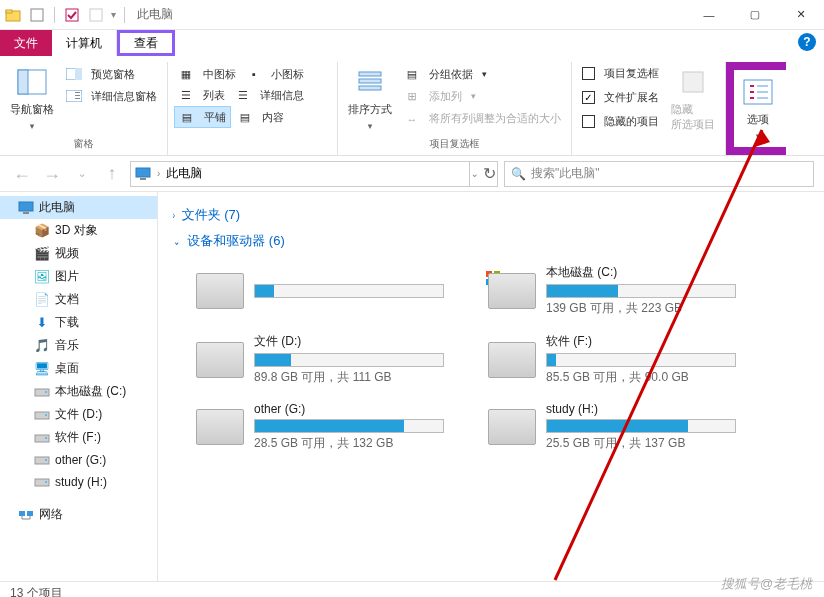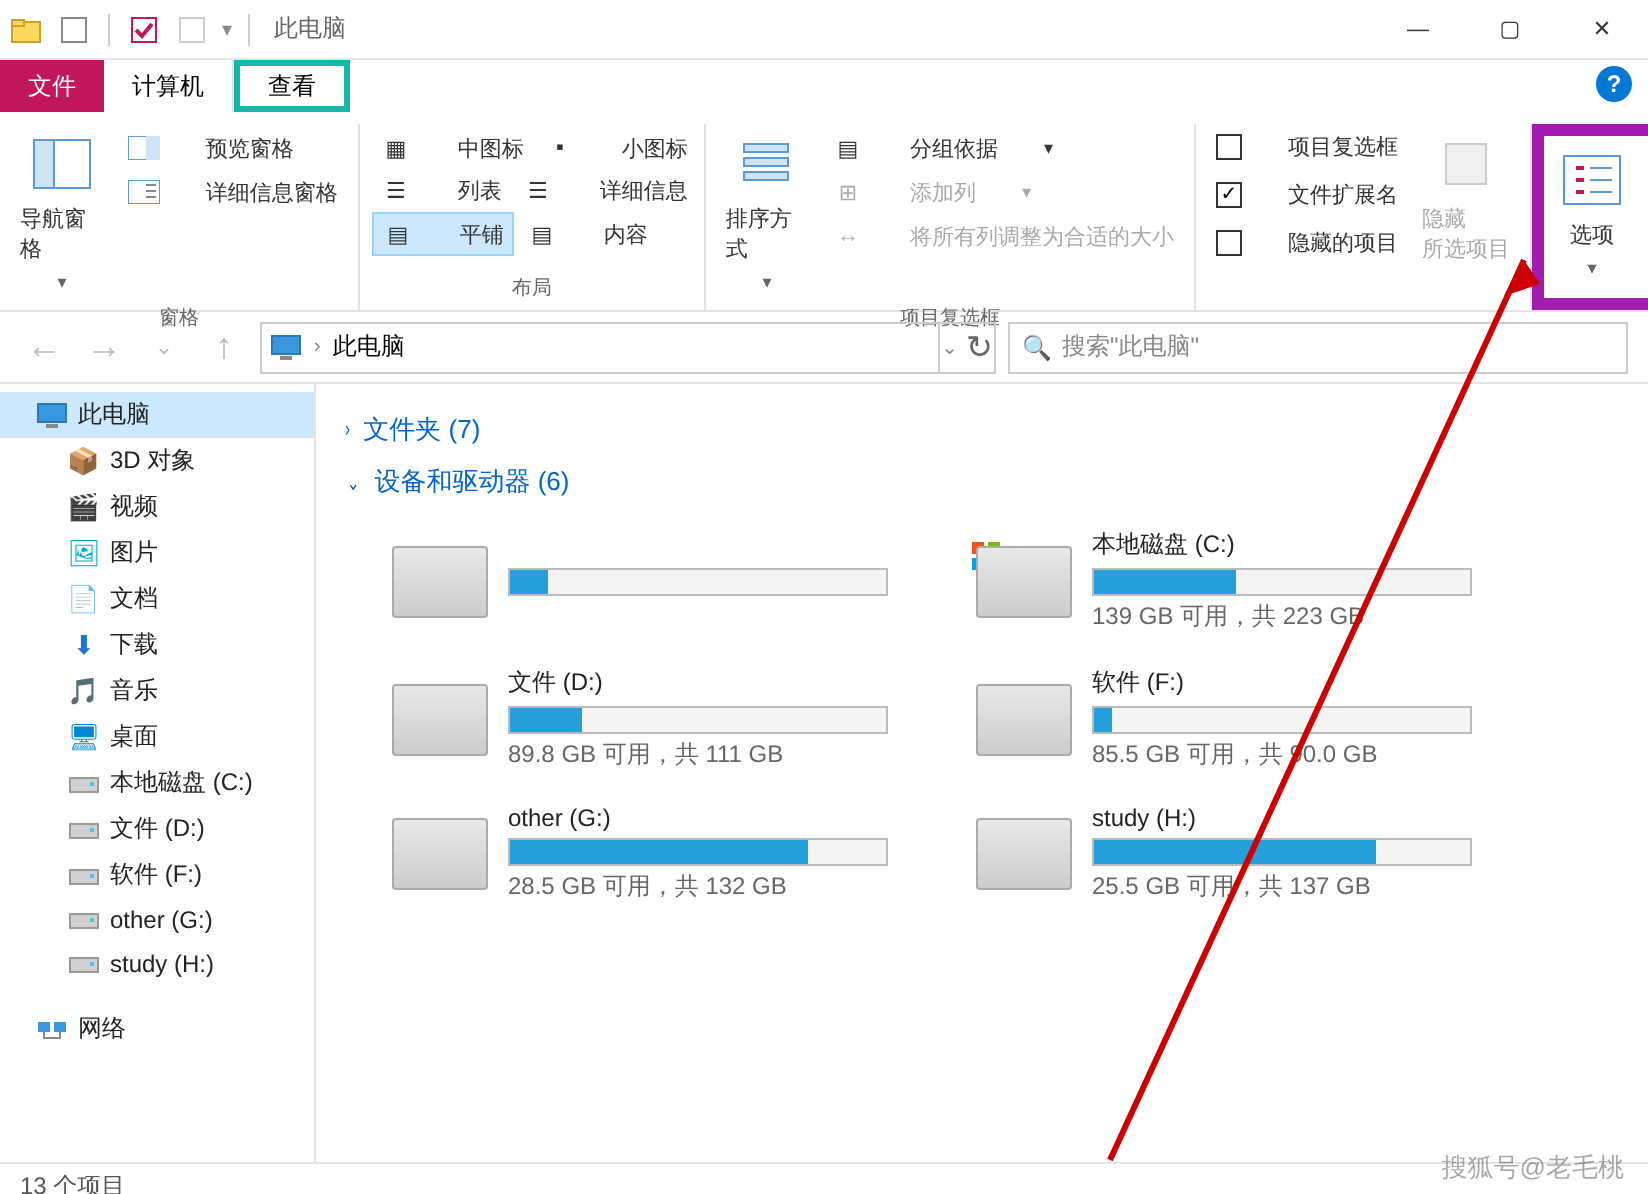--- a/index.html
+++ b/index.html
@@ -11,38 +11,38 @@
 .qat-icon { width: 18px; height: 18px; display: flex; align-items: center; justify-content: center; }
 .qat-sep { width: 1px; height: 16px; background: #ccc; margin: 0 2px; }
 .title-text { font-size: 12px; color: #666; margin-left: 6px; }
 .win-controls { margin-left: auto; display: flex; }
 .win-btn { width: 46px; height: 30px; display: flex; align-items: center; justify-content: center; font-size: 11px; color: #333; }
 
 
 .tabs-row { height: 26px; display: flex; align-items: stretch; position: relative; }
 .tab { padding: 0 14px; font-size: 12px; display: flex; align-items: center; border-right: 1px solid #e5e5e5; background: #fff; }
 .tab.file { background: #c2185b; color: #fff; border: none; }
-.tab.highlight { border: 3px solid #14b8a6; }
+.tab.highlight { border: 3px solid #8b5cf6; }
 .help-circle { position: absolute; right: 8px; top: 3px; width: 18px; height: 18px; border-radius: 50%; background: #0078d4; color: #fff; font-size: 12px; display: flex; align-items: center; justify-content: center; font-weight: bold; }
 
 
 .ribbon { height: 100px; border-bottom: 1px solid #e1e1e1; display: flex; background: #fff; padding-top: 6px; }
 .rgroup { display: flex; flex-direction: column; border-right: 1px solid #e1e1e1; padding: 0 6px; }
 .rgroup-body { flex: 1; display: flex; align-items: flex-start; gap: 4px; padding: 2px 0; }
 .rgroup-label { text-align: center; font-size: 10px; color: #666; padding: 2px 0 4px; }
 .rbtn-lg { display: flex; flex-direction: column; align-items: center; gap: 4px; font-size: 11px; color: #333; padding: 2px 4px; }
 .rbtn-lg .icon-lg { width: 32px; height: 32px; display: flex; align-items: center; justify-content: center; }
 .rstack { display: flex; flex-direction: column; gap: 2px; }
-.rbtn-sm { display: flex; align-items: center; gap: 23px; font-size: 11px; color: #333; padding: 2px 4px; white-space: nowrap; }
+.rbtn-sm { display: flex; align-items: center; gap: 9px; font-size: 11px; color: #333; padding: 2px 4px; white-space: nowrap; }
 .rbtn-sm.disabled { color: #aaa; }
 .icon-sm { width: 16px; height: 16px; display: inline-flex; align-items: center; justify-content: center; flex-shrink: 0; }
 .rbtn-sm.active { background: #cce8ff; border: 1px solid #99d1ff; }
 .checkbox { width: 13px; height: 13px; border: 1px solid #333; background: #fff; display: inline-flex; align-items: center; justify-content: center; font-size: 10px; line-height: 1; }
 .checkbox.checked::after { content: "✓"; color: #000; }
-.options-highlight { border: 6px solid #a21caf; padding: 2px 8px 2px 4px; }
+.options-highlight { border: 8px solid #a21caf; padding: 2px 8px 2px 4px; }
 
 
 .navbar { height: 36px; display: flex; align-items: center; gap: 6px; padding: 0 10px; border-bottom: 1px solid #e5e5e5; }
 .nav-arrow { width: 24px; height: 24px; display: flex; align-items: center; justify-content: center; color: #bbb; font-size: 18px; }
 .breadcrumb-bar { flex: 1; height: 26px; border: 1px solid #ccc; display: flex; align-items: center; padding: 0 4px; gap: 6px; }
 .refresh-area { width: 28px; height: 26px; border: 1px solid #ccc; border-left: none; display: flex; align-items: center; justify-content: center; color: #666; }
 .search-bar { width: 310px; height: 26px; border: 1px solid #ccc; display: flex; align-items: center; padding: 0 6px; gap: 5px; color: #888; font-size: 12px; }
 
 
 .main { display: flex; height: 389px; }
@@ -59,21 +59,21 @@
 .drive.blurred .drive-name, .drive.blurred .drive-info { filter: blur(3px); }
 .drive-icon { width: 48px; height: 36px; background: linear-gradient(#e8e8e8,#ccc); border: 1px solid #aaa; border-radius: 2px; position: relative; }
 .drive-txt { flex: 1; }
 .drive-name { font-size: 12px; color: #222; margin-bottom: 3px; }
 .bar { width: 190px; height: 14px; border: 1px solid #bbb; background: #f4f4f4; margin-bottom: 2px; }
 .bar-fill { height: 100%; background: #26a0da; }
 .drive-info { font-size: 12px; color: #666; }
 
 
 .statusbar { height: 24px; border-top: 1px solid #e5e5e5; display: flex; align-items: center; padding: 0 10px; font-size: 12px; color: #555; }
-.watermark { position: absolute; right: 12px; bottom: 4px; font-size: 13px; color: rgba(0,0,0,0.35); pointer-events: none; }
+.watermark { position: absolute; right: 12px; bottom: 4px; font-size: 13px; color: rgba(0,0,0,0.35); font-style: italic; pointer-events: none; }
 .red-arrow { position: absolute; pointer-events: none; }
 </style>
 </head>
 <body>
 
 <div class="titlebar">
   <div class="qat">
     <span class="qat-icon">
         <svg width="16" height="16">
           <rect x="1" y="4" width="14" height="10" fill="#ffd75e" stroke="#c9a227"></rect>
@@ -180,21 +180,20 @@
         <div class="rbtn-sm active">
             <span class="icon-sm">▤</span>
             <span>平铺</span>
           </div>
         <div class="rbtn-sm">
             <span class="icon-sm">▤</span>
             <span>内容</span>
           </div>
       </div>
     </div>
-    <div class="rgroup-label">布局</div>
   </div>
 
   <div class="rgroup">
     <div class="rgroup-body">
       <div class="rbtn-lg">
         <span class="icon-lg">
             <svg width="26" height="24">
               <rect x="2" y="2" width="22" height="4" fill="#cfe5f7" stroke="#5a9bd5"></rect>
               <rect x="2" y="9" width="22" height="4" fill="#cfe5f7" stroke="#5a9bd5"></rect>
               <rect x="2" y="16" width="22" height="4" fill="#cfe5f7" stroke="#5a9bd5"></rect>

